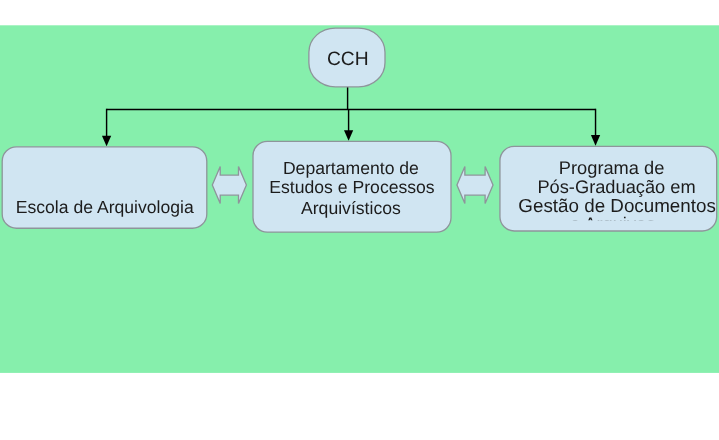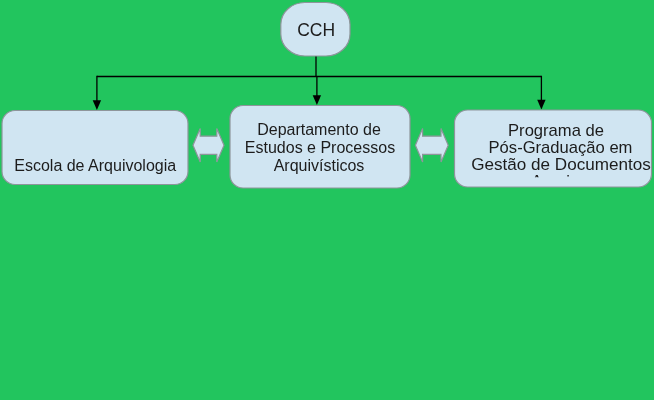--- a/index.html
+++ b/index.html
@@ -1,17 +1,17 @@
 <!DOCTYPE html>
 <html><head>
 <meta charset="utf-8">
 <style>
   html,body{margin:0;padding:0;background:#fff;}
-  #canvas{position:relative;width:654px;height:400px;background:#22c55e;overflow:hidden;
-          font-family:"Liberation Sans", sans-serif;}
+  #canvas{position:relative;width:654px;height:316px;background:#86efac;overflow:hidden;
+          font-family:"Liberation Sans", sans-serif;margin-top:23px;}
 </style>
 </head>
 <body>
 <div id="canvas">
 <svg width="654" height="400" viewBox="0 0 654 400" xmlns="http://www.w3.org/2000/svg">
 
   <g stroke="#000" stroke-width="1.3" fill="none">
     <line x1="316" y1="55.5" x2="316" y2="76.5"></line>
     <line x1="96.9" y1="76.5" x2="541.4" y2="76.5"></line>
     <line x1="96.9" y1="75.8" x2="96.9" y2="101"></line>

